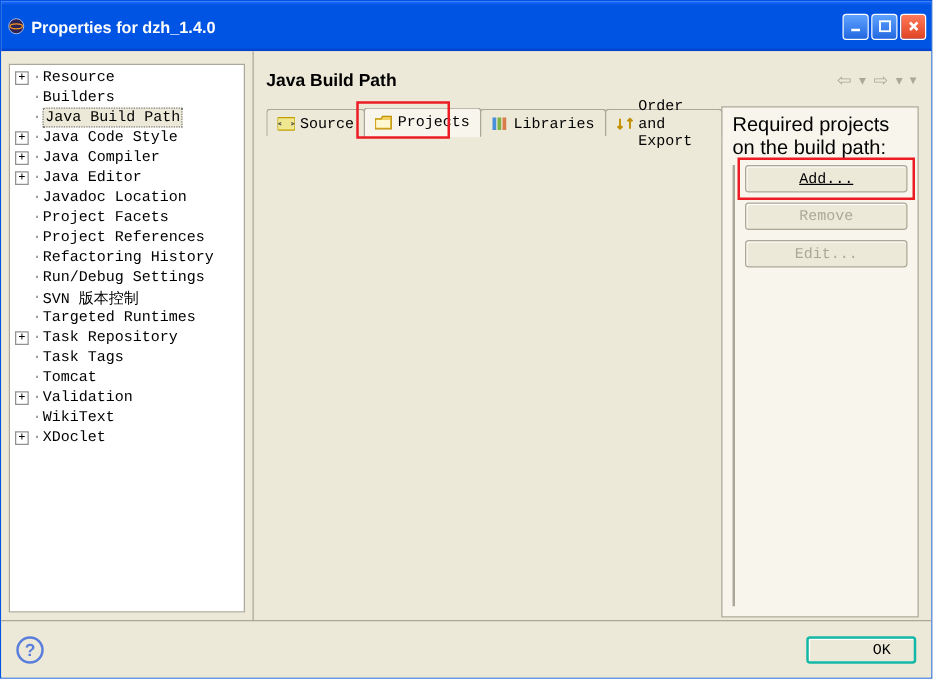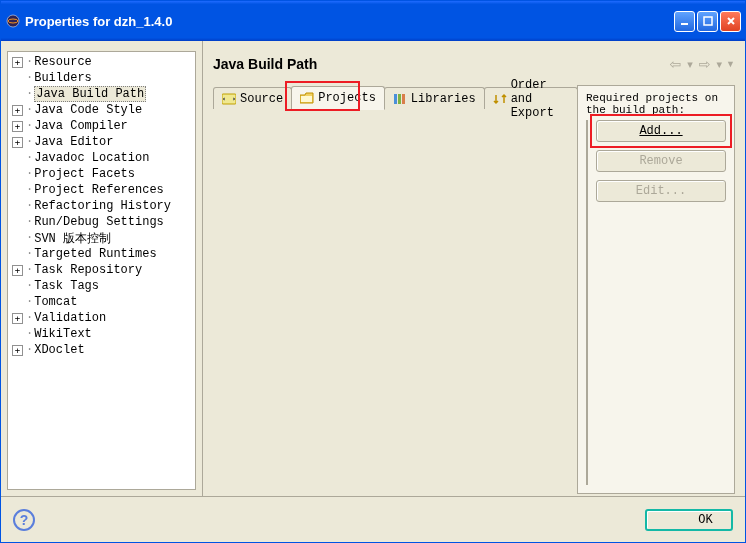--- a/index.html
+++ b/index.html
@@ -35,21 +35,21 @@
 .nav-menu { font-size: 9px; cursor: pointer; }
 
 .tabs-wrap { position: relative; margin-top: 6px; }
 .tabs { display: flex; align-items: flex-end; height: 24px; position: relative; }
 .tab { height: 22px; border: 1px solid #aca899; border-bottom: none; background: #ece9d8; display: flex; align-items: center; padding: 0 8px; font-family: "Courier New", monospace; font-size: 12px; margin-right: -1px; cursor: pointer; border-radius: 3px 3px 0 0; position: relative; }
 .tab.active { background: #f7f5ec; height: 24px; z-index: 2; border-bottom: 1px solid #f7f5ec; margin-bottom: -1px; }
 .tab .ticon { width: 14px; height: 12px; margin-right: 4px; display: inline-flex; align-items: center; justify-content: center; }
 .red-box-tab { position: absolute; border: 2px solid #ed1c24; pointer-events: none; z-index: 5; left: 72px; top: -4px; width: 75px; height: 30px; }
 
 .tab-content { border: 1px solid #aca899; background: #f7f5ec; padding: 6px 8px 8px 8px; flex: 1; display: flex; flex-direction: column; }
-.content-label { font-family: Liberation Mono, monospace; font-size: 11px; margin-bottom: 4px; }
+.content-label { font-family: Liberation Sans, sans-serif; font-size: 16px; margin-bottom: 4px; }
 .content-body { flex: 1; display: flex; gap: 8px; }
 .list-area { flex: 1; border: 1px solid #aca899; background: #fff; }
 .btn-col { width: 130px; display: flex; flex-direction: column; gap: 8px; position: relative; }
 .btn { height: 22px; border: 1px solid #aca899; background: #ece9d8; font-family: Liberation Mono, monospace; font-size: 12px; display: flex; align-items: center; justify-content: center; cursor: pointer; border-radius: 3px; box-shadow: inset 1px 1px 0 #fff; }
 .btn.disabled { color: #aca899; cursor: default; }
 .red-box-add { position: absolute; border: 2px solid #ed1c24; pointer-events: none; left: -6px; top: -6px; width: 142px; height: 34px; }
 
 .footer { height: 46px; border-top: 1px solid #aca899; background: #ece9d8; display: flex; align-items: center; padding: 0 12px; }
 .help-icon { width: 22px; height: 22px; border: 2px solid #5a7edc; border-radius: 50%; display: flex; align-items: center; justify-content: center; color: #5a7edc; font-weight: bold; font-size: 14px; cursor: pointer; }
 .footer-spacer { flex: 1; }

